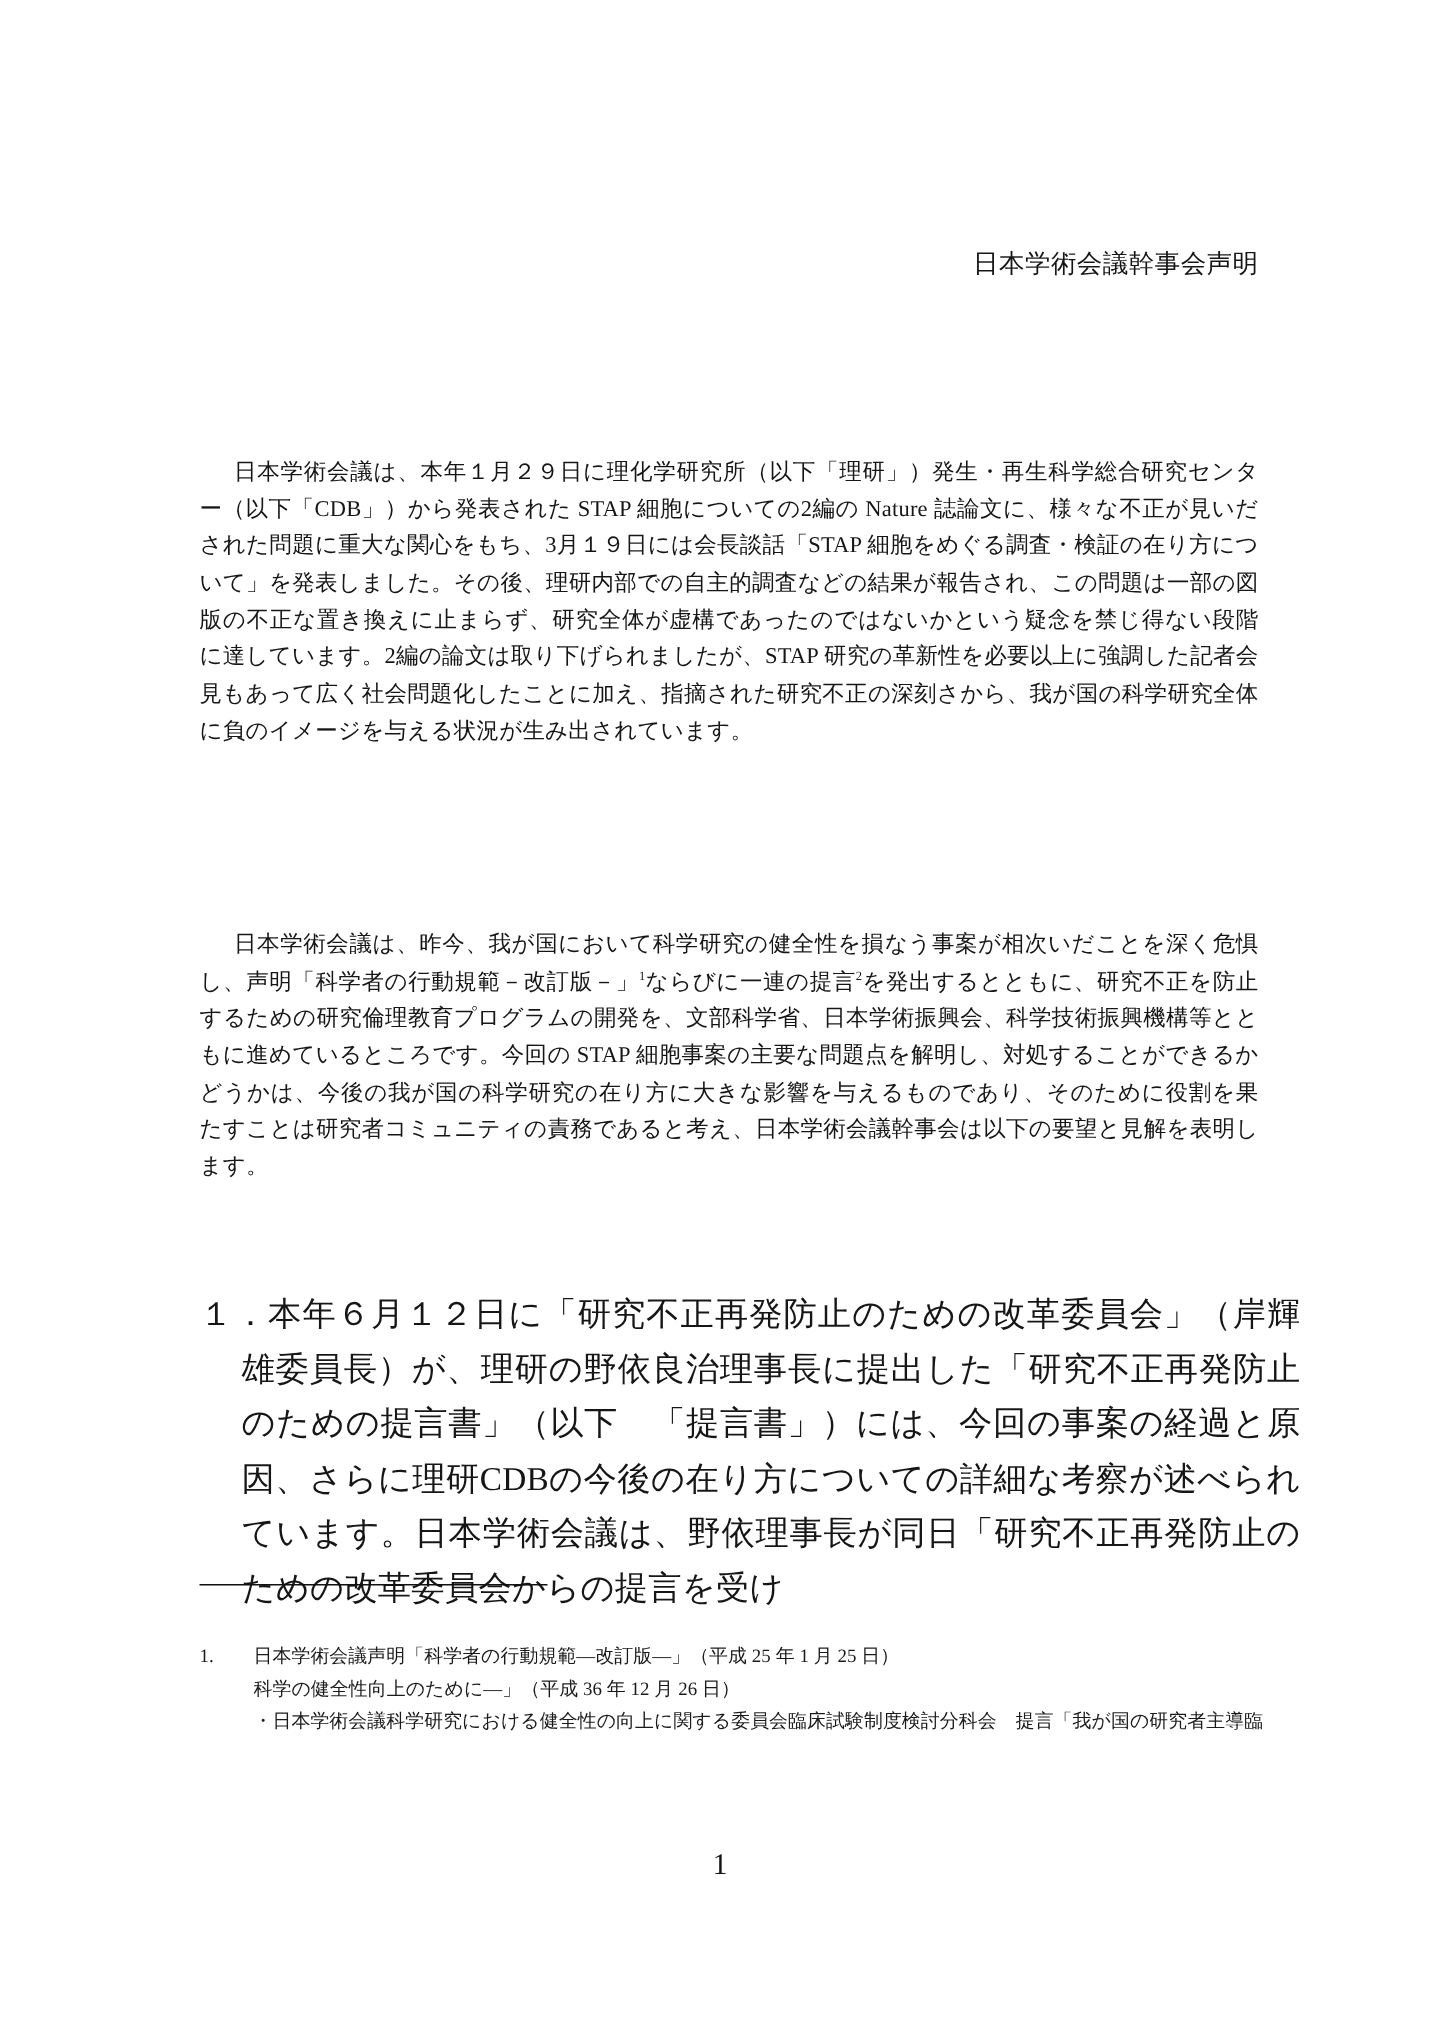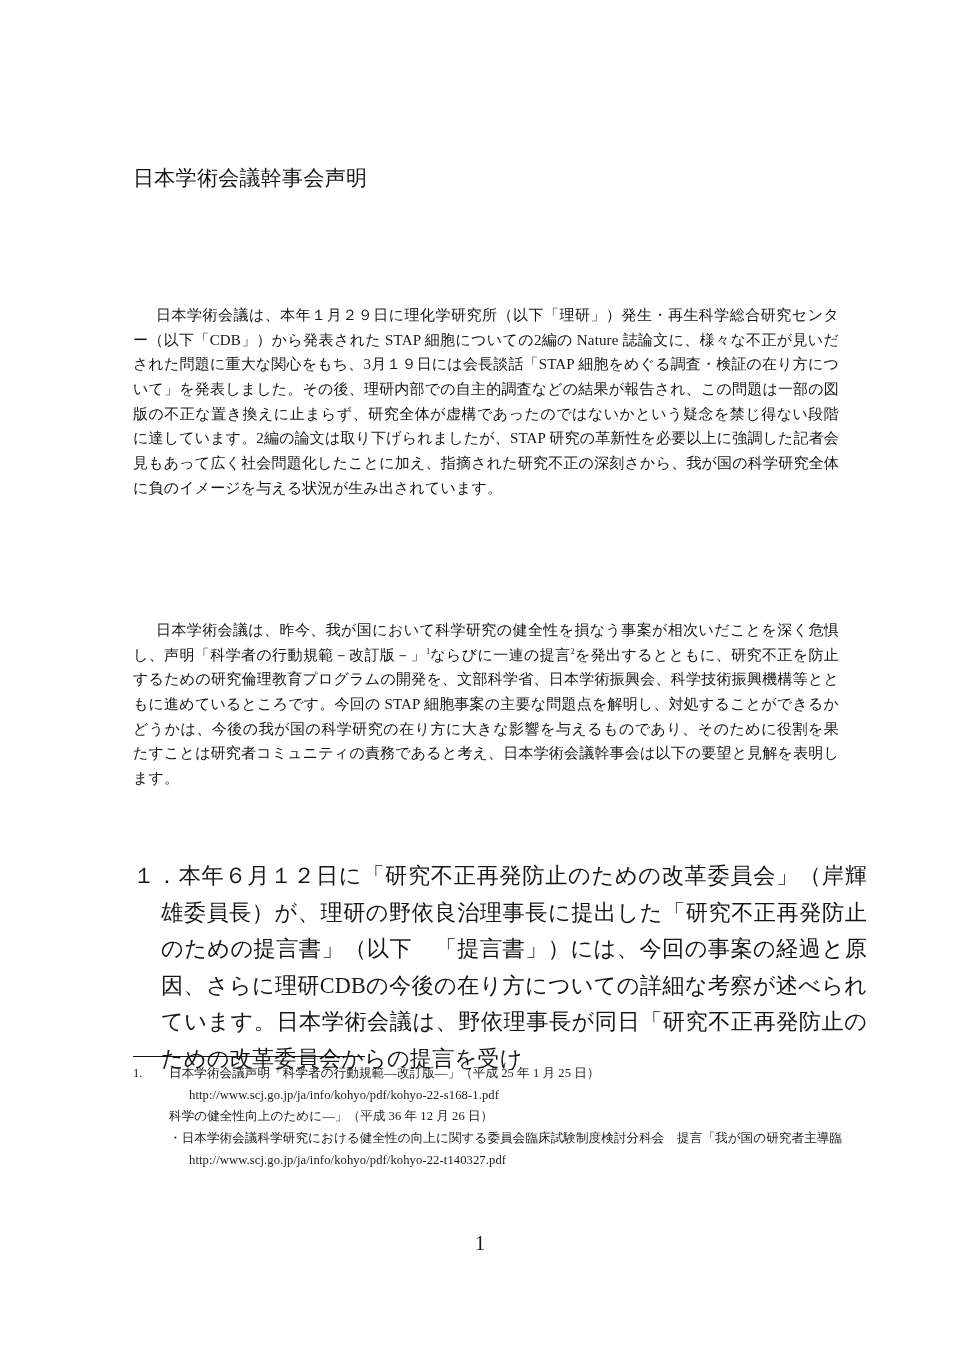--- a/index.html
+++ b/index.html
@@ -26,22 +26,22 @@
   
   .col {
     position: absolute;
     left: 133px;
     width: 706px;
   }
 
   
   .doc-kicker {
     top: 163px;
-    text-align: left;
-    font-size: 21px;
+    text-align: right;
+    font-size: 17px;
     line-height: 1.5;
     letter-spacing: 0.3px;
   }
   .doc-title {
     top: 189px;
     font-size: 25.5px;
     line-height: 1.62;
     letter-spacing: 0.2px;
     text-indent: 12px;
   }
@@ -83,21 +83,21 @@
     position: absolute;
     left: 133px;
     top: 1056px;
     width: 232px;
     height: 0;
     border-top: 1.3px solid #111;
   }
   .footnotes {
     position: absolute;
     left: 133px;
-    top: 1063px;
+    top: 1094px;
     width: 715px;
     font-size: 12.6px;
     line-height: 1.72;
     letter-spacing: 0.05px;
     color: #1a1a1a;
   }
   .fn-item {
     display: block;
     margin: 0;
     white-space: nowrap;
@@ -135,24 +135,22 @@
 
   <p class="col para p2"><span class="lead">日本学術会議は、昨今、我が国において科学研究の健全性を損なう事案が相次いだことを深く危惧し、声明「科学者の行動規範－改訂版－」</span><sup class="fn">1</sup><span>ならびに一連の提言</span><sup class="fn">2</sup><span>を発出するとともに、研究不正を防止するための研究倫理教育プログラムの開発を、文部科学省、日本学術振興会、科学技術振興機構等とともに進めているところです。今回の STAP 細胞事案の主要な問題点を解明し、対処することができるかどうかは、今後の我が国の科学研究の在り方に大きな影響を与えるものであり、そのために役割を果たすことは研究者コミュニティの責務であると考え、日本学術会議幹事会は以下の要望と見解を表明します。</span></p>
 
   <p class="col clause">１．本年６月１２日に「研究不正再発防止のための改革委員会」（岸輝雄委員長）が、理研の野依良治理事長に提出した「研究不正再発防止のための提言書」（以下　「提言書」）には、今回の事案の経過と原因、さらに理研CDBの今後の在り方についての詳細な考察が述べられています。日本学術会議は、野依理事長が同日「研究不正再発防止のための改革委員会からの提言を受け</p>
 
   <div class="fn-rule"></div>
 
   <div class="footnotes">
 
     <div class="fn-item"><span class="fn-marker">1.</span><span>日本学術会議声明「科学者の行動規範―改訂版―」（平成 25 年 1 月 25 日）</span></div>
-    <div class="fn-item fn-indent-2 fn-url">http://www.scj.go.jp/ja/info/kohyo/pdf/kohyo-22-s168-1.pdf</div>
 
     <div class="fn-item fn-indent-1">科学の健全性向上のために―」（平成 36 年 12 月 26 日）</div>
 
     <div class="fn-item fn-indent-1"><span>・日本学術会議科学研究における健全性の向上に関する委員会臨床試験制度検討分科会　提言「我が国の研究者主導臨</span></div>
-    <div class="fn-item fn-indent-2 fn-url">http://www.scj.go.jp/ja/info/kohyo/pdf/kohyo-22-t140327.pdf</div>
 
   </div>
 
   <div class="page-number">1</div>
 
 </div>
 
 </body></html>

